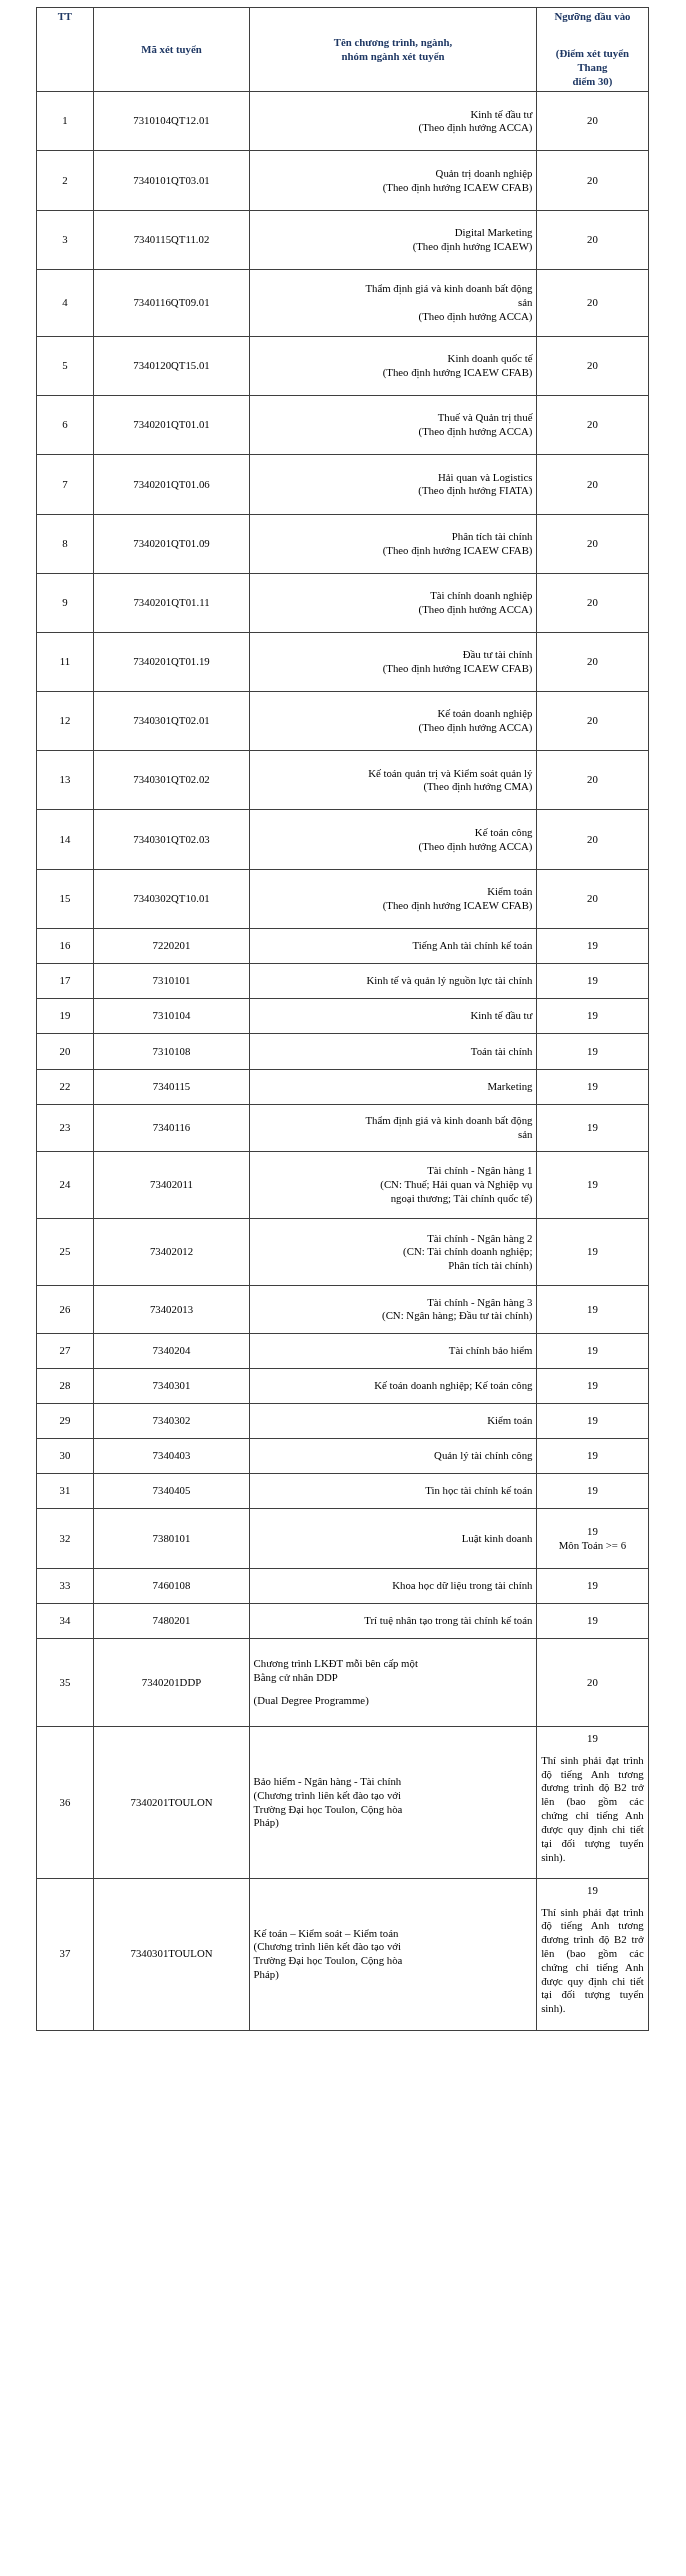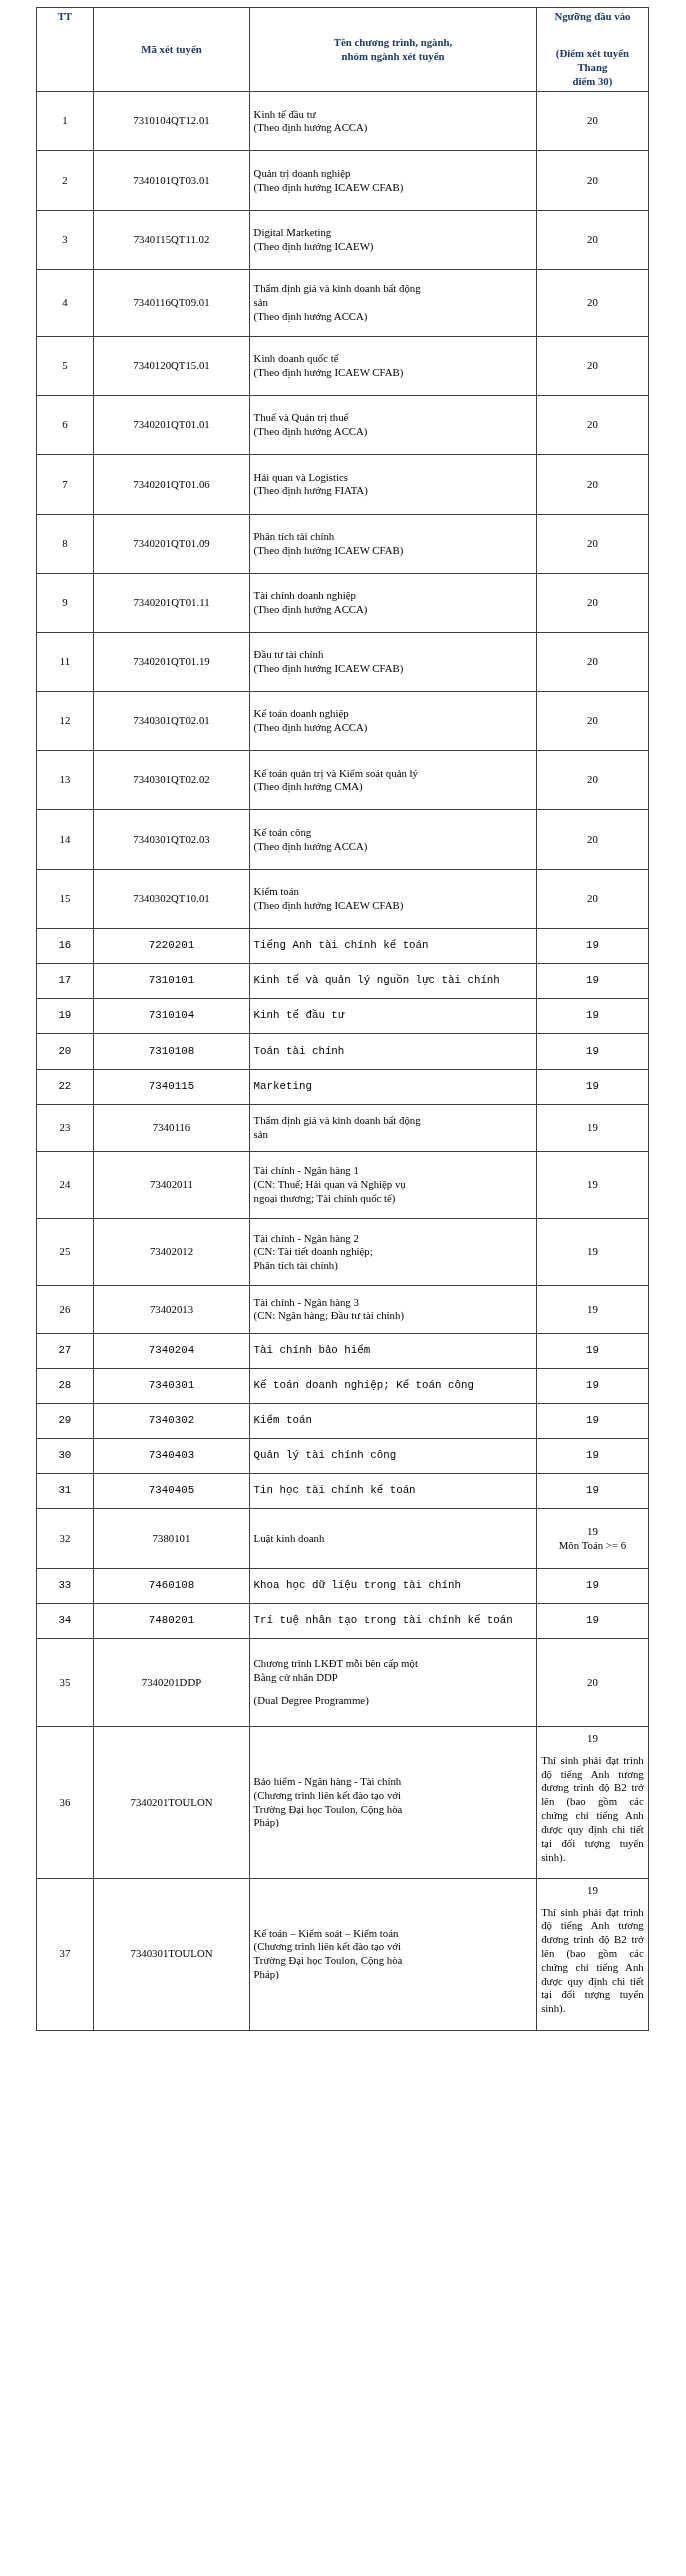--- a/index.html
+++ b/index.html
@@ -63,21 +63,21 @@
   thead th.col-tt { vertical-align: top; }
 
   
   td.tt {
     text-align: center;
   }
   td.code {
     text-align: center;
   }
   td.name {
-    text-align: left;
+    text-align: right;
     padding-left: 5.1px;
   }
   td.name.justify {
     text-align: justify;
     text-justify: inter-word;
   }
   td.score {
     text-align: center;
   }
   td.score.justify-note {
@@ -96,21 +96,21 @@
   td.score .score-note {
     display: block;
     text-align: center;
   }
   td.name .nm-line { display: block; }
   td.name .nm-gap { display: block; height: 9.4px; }
 
   
   tr.r-tall   td { height: 53px; }
   tr.r-tall3  td { height: 61px; }
-  tr.r-short  td { height: 29px; font-family: Liberation Mono, monospace; }
+  tr.r-short  td { height: 29px; }
   tr.r-mid    td { height: 41px; }
   tr.r-ddp    td { height: 82px; }
   tr.r-toulon td { height: 143px; }
 </style>
 </head>
 <body>
 
 <div class="page">
   <table class="admission-table">
     <colgroup>
@@ -323,21 +323,21 @@
             <span class="nm-line">(CN: Thuế;  Hải quan và Nghiệp vụ</span>
             <span class="nm-line">ngoại thương;  Tài chính quốc tế)</span>
           </td>
           <td class="score">19</td>
         </tr>
         <tr class="r-tall3">
           <td class="tt">25</td>
           <td class="code">73402012</td>
           <td class="name">
             <span class="nm-line">Tài chính - Ngân hàng 2</span>
-            <span class="nm-line">(CN: Tài tiết doanh nghiệp;</span>
+            <span class="nm-line">(CN: Tài chính doanh nghiệp;</span>
             <span class="nm-line">Phân tích tài chính)</span>
           </td>
           <td class="score">19</td>
         </tr>
         <tr class="r-mid">
           <td class="tt">26</td>
           <td class="code">73402013</td>
           <td class="name">
             <span class="nm-line">Tài chính - Ngân hàng 3</span>
             <span class="nm-line">(CN: Ngân hàng;  Đầu tư tài chính)</span>

